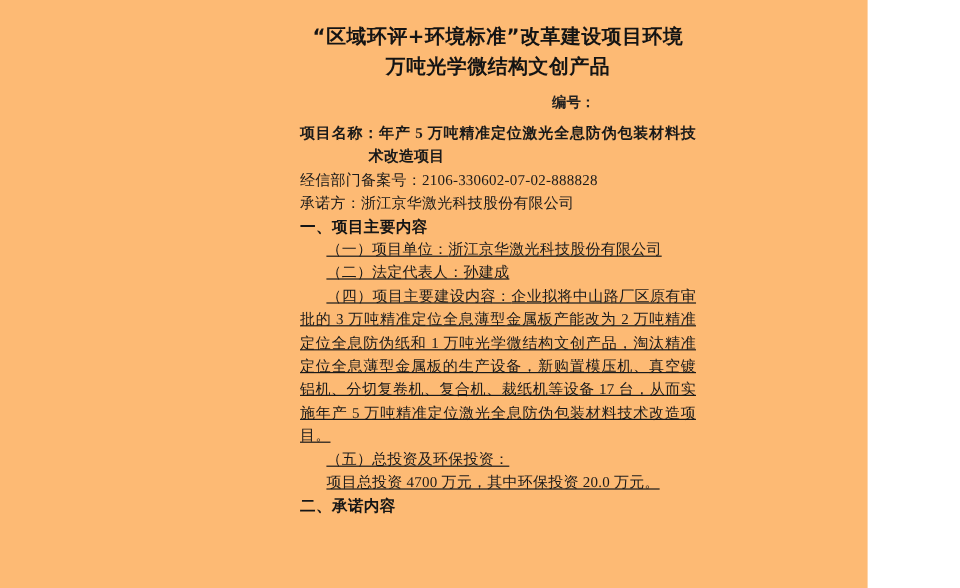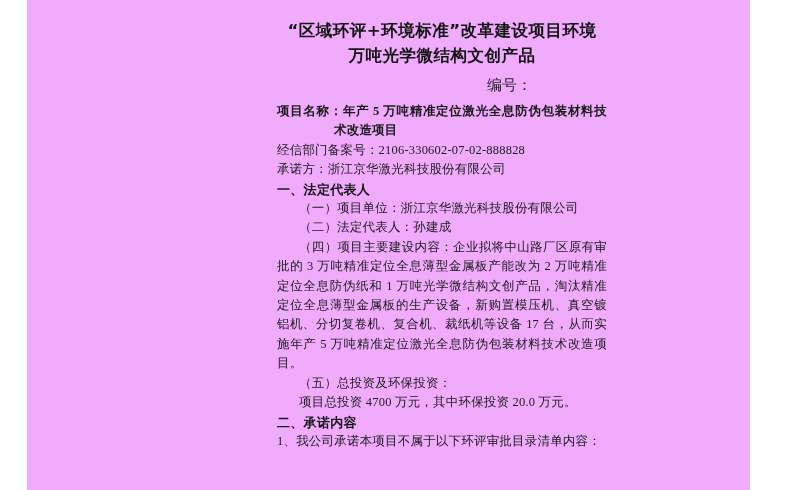--- a/index.html
+++ b/index.html
@@ -1,64 +1,63 @@
 <!DOCTYPE html>
 <html><head>
 <meta charset="utf-8">
 <style>
   * { margin: 0; padding: 0; box-sizing: border-box; }
   html, body { background: #ffffff; }
   .page {
     position: relative;
     width: 723px;
     height: 490px;
-    background: #f0abfc;
+    background: #fdba74;
     overflow: hidden;
     font-family: "Liberation Serif", serif;
     color: #1a1a1a;
-    margin-left: 27px;
   }
   .doc {
     position: absolute;
     left: 250px;
     top: 18px;
     width: 330px;
   }
   .title {
     text-align: center;
     font-family: "DejaVu Sans", sans-serif;
     font-weight: bold;
     font-size: 16.5px;
     line-height: 25px;
     letter-spacing: 0.5px;
     color: #141414;
   }
   .serial {
     margin: 9px 0 0 210px;
     font-family: "DejaVu Sans", sans-serif;
-    font-weight: normal;
-    font-size: 15px;
+    font-weight: bold;
+    font-size: 12px;
     line-height: 17px;
     color: #222;
   }
   .body {
     margin-top: 8px;
     font-size: 12.5px;
     line-height: 19.4px;
     text-align: justify;
     text-justify: inter-character;
     letter-spacing: 0.2px;
   }
   .body p { margin: 0; }
   .hang {
     padding-left: 57px;
     text-indent: -57px;
     font-weight: bold;
   }
-  .ind { text-indent: 22px; }
+  .ind { text-indent: 22px; text-decoration: underline; }
   .heading {
     font-family: "DejaVu Sans", sans-serif;
     font-weight: bold;
     font-size: 13px;
     line-height: 19.4px;
     letter-spacing: 0.3px;
     color: #161616;
   }
 </style>
 </head>
@@ -74,32 +73,31 @@
 
     <div class="serial">编号：</div>
 
     <div class="body">
       <p class="hang"><span>项目名称：</span><span>年产 5 万吨精准定位激光全息防伪包装材料技术改造项目</span></p>
 
       <p><span>经信部门备案号：</span><span>2106-330602-07-02-888828</span></p>
 
       <p><span>承诺方：</span><span>浙江京华激光科技股份有限公司</span></p>
 
-      <p class="heading">一、法定代表人</p>
+      <p class="heading">一、项目主要内容</p>
 
       <p class="ind"><span>（一）项目单位：</span><span>浙江京华激光科技股份有限公司</span></p>
 
       <p class="ind"><span>（二）法定代表人：</span><span>孙建成</span></p>
 
 
       <p class="ind"><span>（四）项目主要建设内容：</span><span>企业拟将中山路厂区原有审批的 3 万吨精准定位全息薄型金属板产能改为 2 万吨精准定位全息防伪纸和 1 万吨光学微结构文创产品，淘汰精准定位全息薄型金属板的生产设备，新购置模压机、真空镀铝机、分切复卷机、复合机、裁纸机等设备 17 台，从而实施年产 5 万吨精准定位激光全息防伪包装材料技术改造项目。</span></p>
 
       <p class="ind"><span>（五）总投资及环保投资：</span><span></span></p>
 
       <p class="ind">项目总投资 4700 万元，其中环保投资 20.0 万元。</p>
 
       <p class="heading">二、承诺内容</p>
 
-      <p>1、我公司承诺本项目不属于以下环评审批目录清单内容：</p>
     </div>
 
   </div>
 </div>
 
 </body></html>

